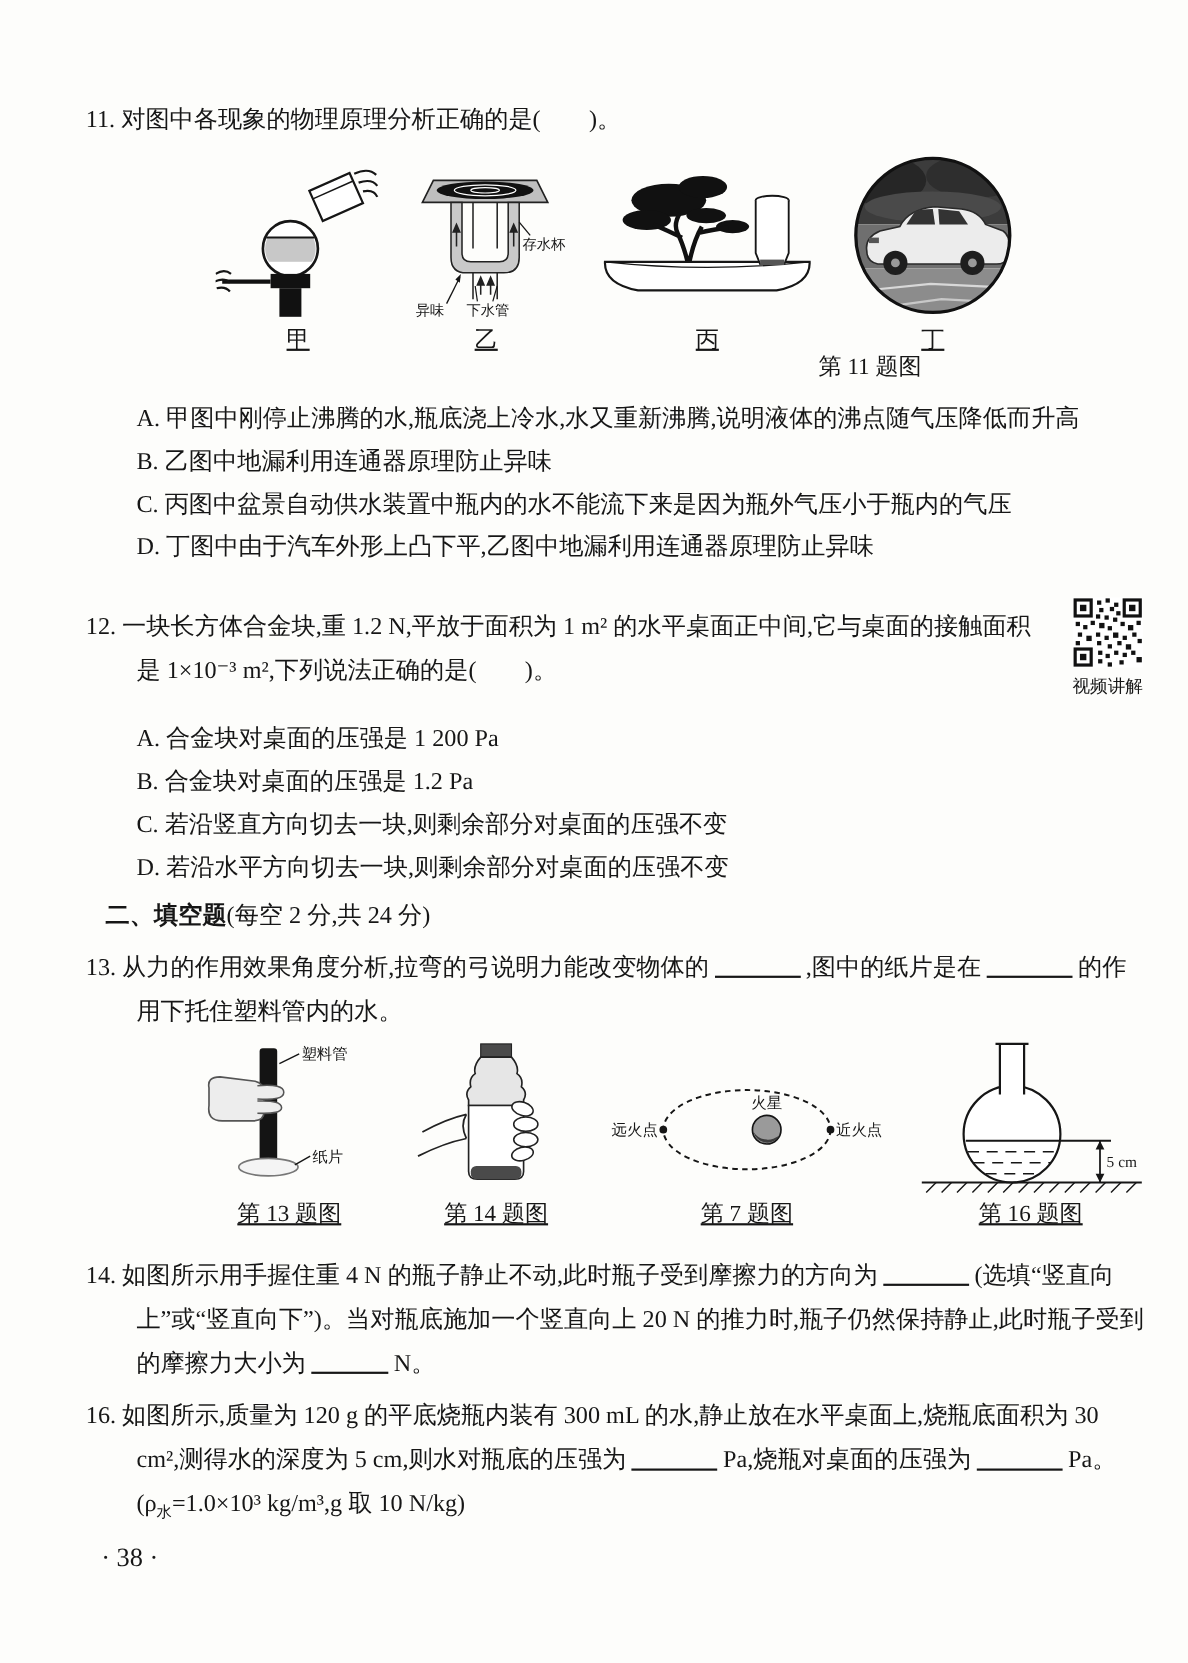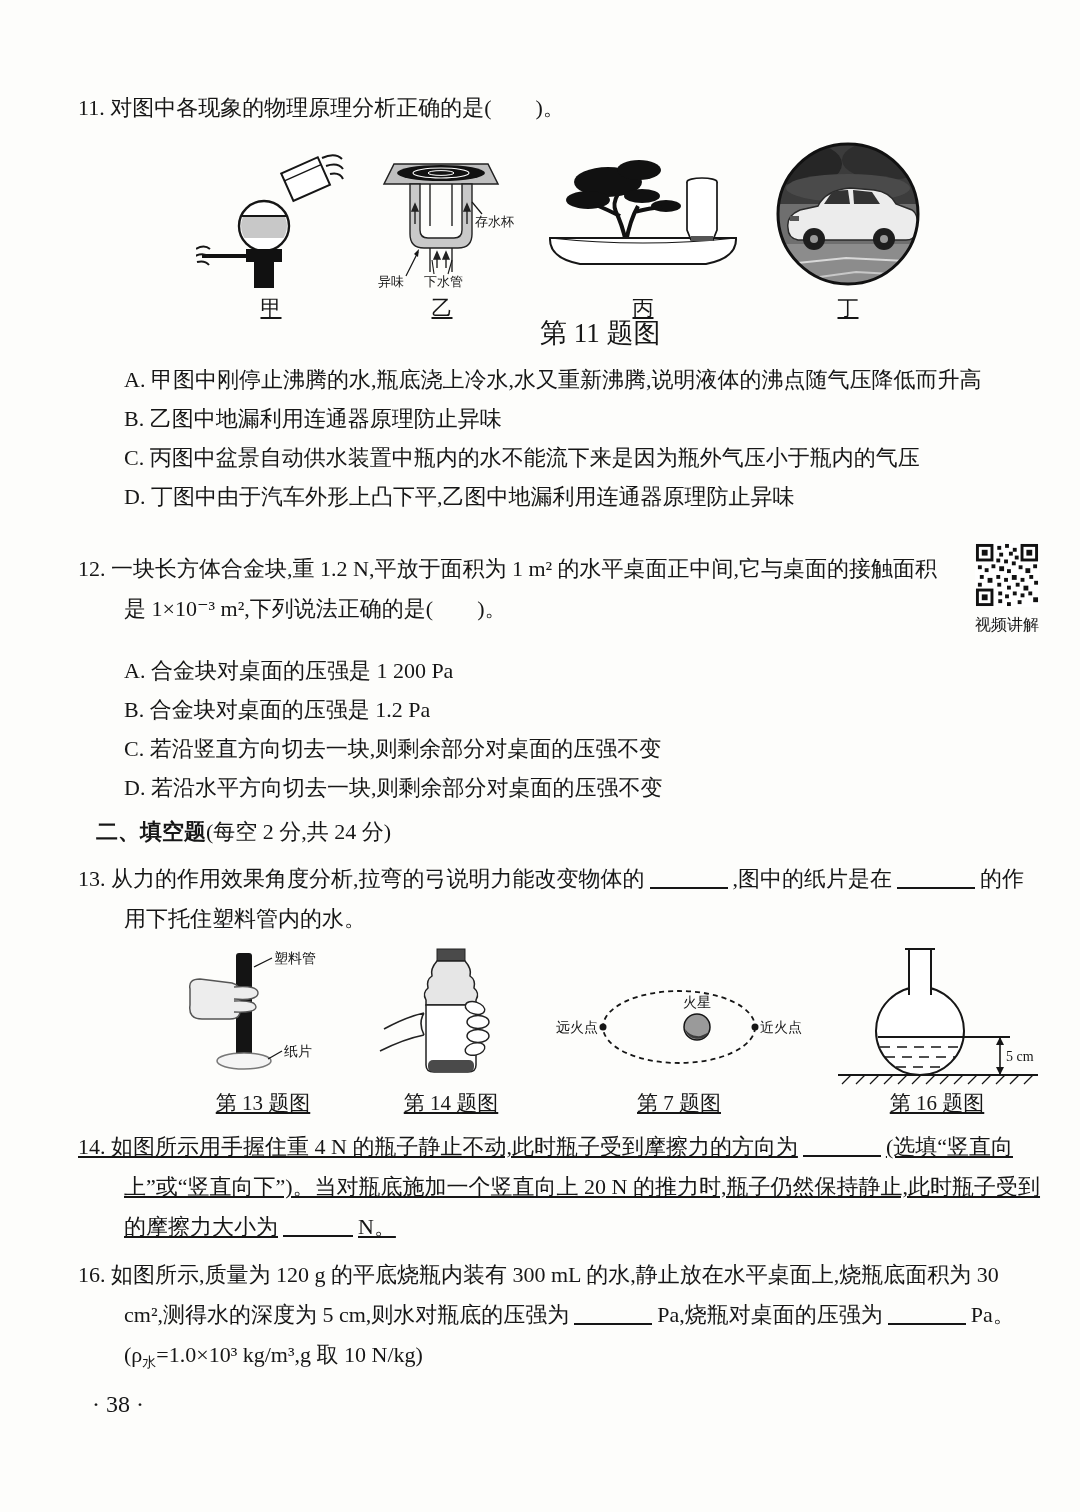--- a/index.html
+++ b/index.html
@@ -17,28 +17,28 @@
   .mb12 { margin-bottom:12px; }
   .opts { margin:14px 0 0 46px; }
   .opts p { margin:0; line-height:39px; }
   .blank { display:inline-block; border-bottom:2px solid #161616; margin:0 5px; height:15px; vertical-align:-3px; }
   .b70 { width:70px; } .b78 { width:78px; } .b86 { width:86px; }
   .figrow { display:flex; align-items:flex-end; }
   .row11 { margin-left:118px; gap:20px; }
   .row13 { margin:6px 0 0 100px; gap:12px;justify-content:space-between; }
   figure { margin:0; text-align:center;text-decoration:underline; }
   figcaption, .figlab { font-size:21px; line-height:24px; }
-  .q11cap { font-size:27px; line-height:26px; margin:0 0 0 462px; }
+  .q11cap { font-size:21px; line-height:26px; margin:0 0 0 462px;text-align:center; }
   .q12wrap { position:relative; margin-top:14px; }
   .q12wrap .stem { margin-right:96px;margin-top:33px; }
   .qr { position:absolute; right:-6px; top:-6px; width:82px; text-align:center; }
   .qr-label { font-size:16px; line-height:20px; margin-top:2px; }
   .sec { margin:6px 0 0 18px; line-height:38px; }
   .sec b { font-weight:bold; }
-  .mt8 { margin-top:8px; } .mt12 { margin-top:12px;text-decoration:underline; }
+  .mt8 { margin-top:8px; } .mt12 { margin-top:24px; }
   .formula { margin:0; line-height:40px; padding-left:46px; }
   .subs { font-size:14px; vertical-align:-5px; }
   .pagenum { margin:8px 0 0 14px; font-size:24px; line-height:26px; }
 </style>
 </head>
 <body>
 
 <div class="sheet">
 
   <p class="stem mb12">11. 对图中各现象的物理原理分析正确的是(　　)。</p>

